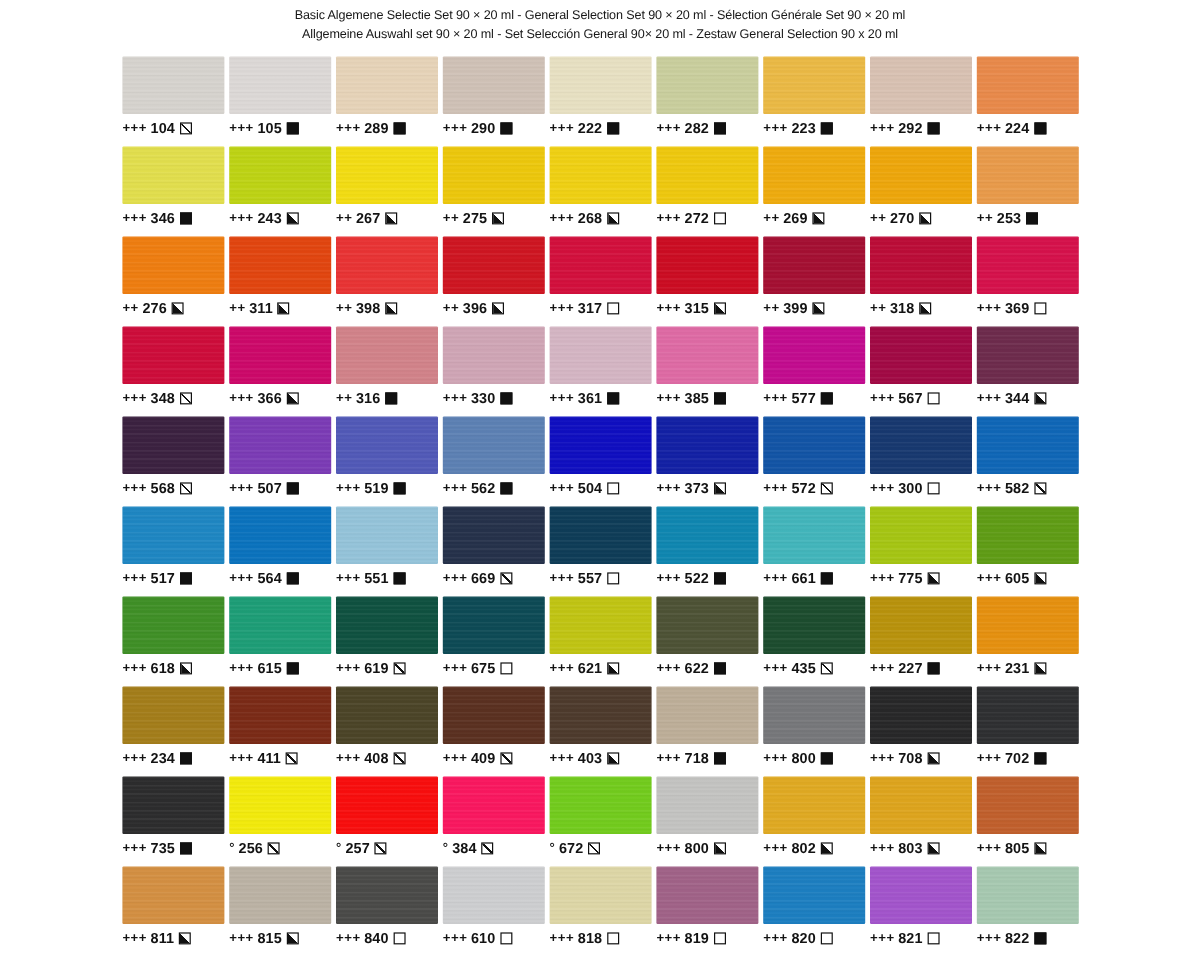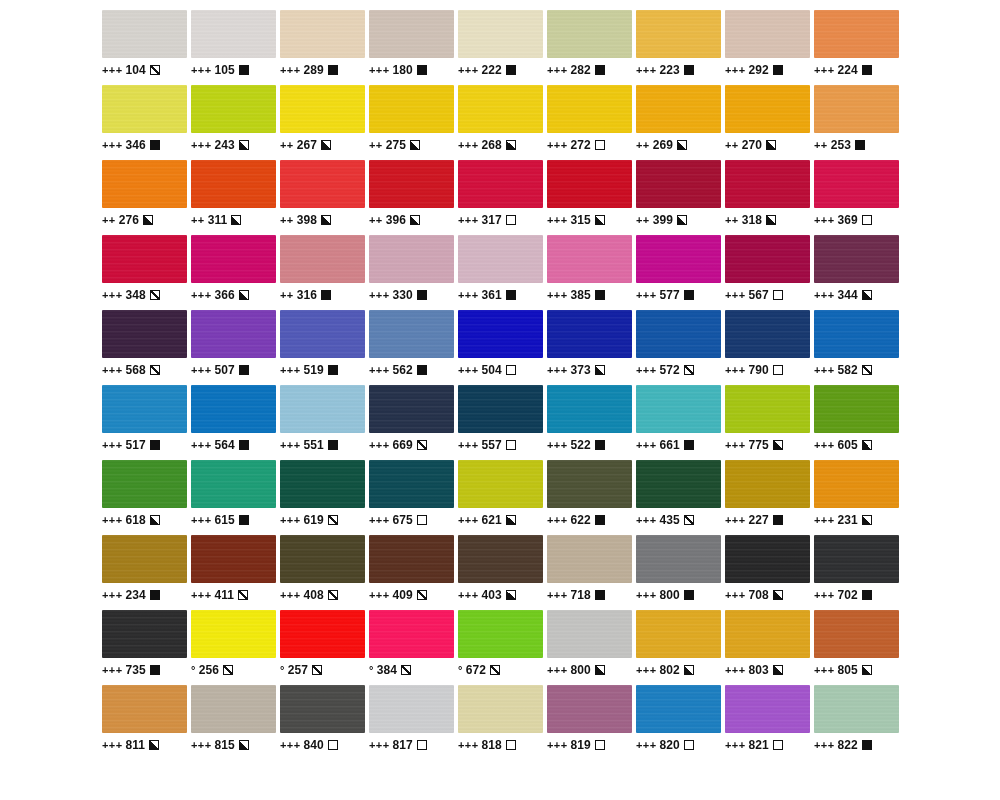--- a/index.html
+++ b/index.html
@@ -128,20 +128,24 @@
     border: 1.4px solid #111111;
     box-sizing: border-box;
     background-image: linear-gradient(to bottom left, transparent calc(50% - 0.8px), #111111 calc(50% - 0.8px), #111111 calc(50% + 0.8px), transparent calc(50% + 0.8px));
   }
 </style>
 </head>
 <body>
 
 <div id="page">
 
+  <div class="header">
+    <div class="line">Basic Algemene Selectie Set 90 × 20 ml  - General Selection Set 90 × 20 ml - Sélection Générale Set 90 × 20 ml</div>
+    <div class="line">Allgemeine Auswahl set 90 × 20 ml - Set Selección General 90× 20 ml - Zestaw General Selection 90 x 20 ml</div>
+  </div>
 
   <div class="grid" id="swatch-grid">
       <div class="cell">
         <div class="swatch" style="background-color: rgb(214, 211, 206);"></div>
         <div class="caption">
           <span class="lf">+++</span>
           <span class="code">104</span>
           <span class="op op-semitransparent"></span>
         </div>
       </div>
@@ -158,21 +162,21 @@
         <div class="caption">
           <span class="lf">+++</span>
           <span class="code">289</span>
           <span class="op op-opaque"></span>
         </div>
       </div>
       <div class="cell">
         <div class="swatch" style="background-color: rgb(207, 193, 182);"></div>
         <div class="caption">
           <span class="lf">+++</span>
-          <span class="code">180</span>
+          <span class="code">290</span>
           <span class="op op-opaque"></span>
         </div>
       </div>
       <div class="cell">
         <div class="swatch" style="background-color: rgb(231, 224, 194);"></div>
         <div class="caption">
           <span class="lf">+++</span>
           <span class="code">222</span>
           <span class="op op-opaque"></span>
         </div>
@@ -478,21 +482,21 @@
         <div class="caption">
           <span class="lf">+++</span>
           <span class="code">572</span>
           <span class="op op-semitransparent"></span>
         </div>
       </div>
       <div class="cell">
         <div class="swatch" style="background-color: rgb(23, 56, 111);"></div>
         <div class="caption">
           <span class="lf">+++</span>
-          <span class="code">790</span>
+          <span class="code">300</span>
           <span class="op op-transparent"></span>
         </div>
       </div>
       <div class="cell">
         <div class="swatch" style="background-color: rgb(15, 102, 182);"></div>
         <div class="caption">
           <span class="lf">+++</span>
           <span class="code">582</span>
           <span class="op op-semitransparent"></span>
         </div>
@@ -806,21 +810,21 @@
         <div class="caption">
           <span class="lf">+++</span>
           <span class="code">840</span>
           <span class="op op-transparent"></span>
         </div>
       </div>
       <div class="cell">
         <div class="swatch" style="background-color: rgb(205, 206, 208);"></div>
         <div class="caption">
           <span class="lf">+++</span>
-          <span class="code">817</span>
+          <span class="code">610</span>
           <span class="op op-transparent"></span>
         </div>
       </div>
       <div class="cell">
         <div class="swatch" style="background-color: rgb(221, 214, 166);"></div>
         <div class="caption">
           <span class="lf">+++</span>
           <span class="code">818</span>
           <span class="op op-transparent"></span>
         </div>

